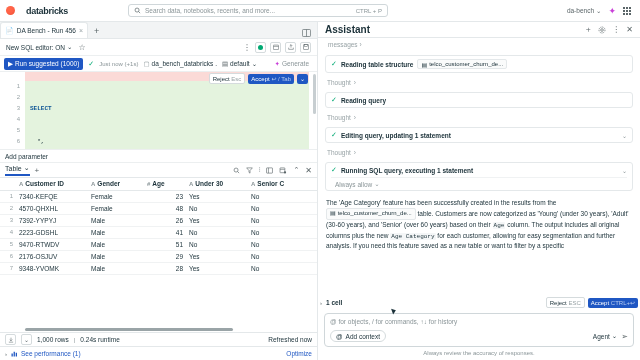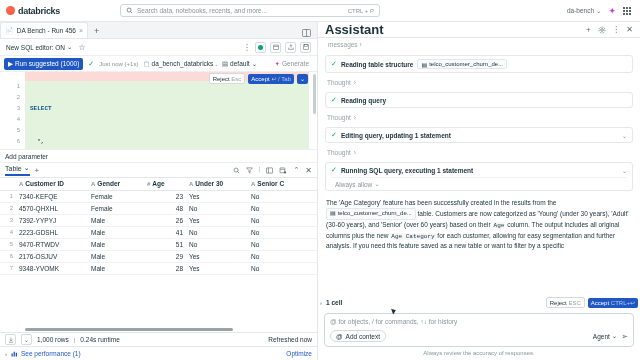--- a/index.html
+++ b/index.html
@@ -8,21 +8,21 @@
     font-family: "Liberation Sans", sans-serif;
     font-size: 7px;
     color: #1b3139;
     background: #fff;
   }
   .app { width:640px; height:360px; display:flex; flex-direction:column; }
 
   
   .topbar { height:22px; background:#fff; display:flex; align-items:center;
             padding:0 6px; border-bottom:1px solid #e4e8ea; flex:0 0 22px; }
-  .logo { display:flex; align-items:center; gap:3px; }
+  .logo { display:flex; align-items:center; gap:11px; }
   .logo-mark { width:9px; height:9px; border-radius:50%;
                background: radial-gradient(circle at 35% 30%, #ff6b4a 0%, #ff5f46 50%, #e8512f 100%); }
   .logo-text { font-size:9px; font-weight:bold; letter-spacing:-0.3px; color:#1b3139; }
   .gsearch { flex:0 0 260px; margin-left:60px; height:13px; border:1px solid #d0d7da;
              border-radius:3px; display:flex; align-items:center; padding:0 5px; gap:4px;
              background:#fff; }
   .gsearch .ph { color:#8a9598; font-size:6.5px; flex:1; }
   .gsearch .kbd { color:#8a9598; font-size:6px; }
   .topright { margin-left:auto; display:flex; align-items:center; gap:7px; padding-right:3px;}
   .acct { font-size:6.5px; color:#5a6568; display:flex; align-items:center; gap:2px; }
@@ -122,21 +122,21 @@
            align-items:center;justify-content:center;font-size:6px;color:#5a6568;}
   .refreshed { margin-left:auto; color:#1b3139; }
   .perfbar { height:14px; display:flex; align-items:center; gap:4px; padding:0 5px;
              border-top:1px solid #e4e8ea; font-size:6.5px; flex:0 0 14px;}
   .perflink { color:#1f57c3; display:flex; align-items:center; gap:3px;}
   .optimize { margin-left:auto; color:#1f57c3; }
 
   
   .ahead { height:16px; display:flex; align-items:center; padding:0 7px; gap:6px;
            border-bottom:1px solid #e4e8ea; flex:0 0 16px;}
-  .atitle { font-size:13px; font-weight:bold; }
+  .atitle { font-size:10px; font-weight:bold; }
   .aicons { margin-left:auto; display:flex; align-items:center; gap:6px; color:#5a6568; font-size:8px;}
   .athread { flex:1; overflow:hidden; min-height:0; padding:0 7px; }
   .msgline { font-size:6.5px; color:#98a3a6; padding:3px 0 4px 3px; }
   .stepcard { border:1px solid #e4e8ea; border-radius:3px; background:#fff;
               padding:3px 5px; display:flex; align-items:center; gap:4px; margin:3px 0; }
   .stepcard .lbl { font-size:6.5px; font-weight:bold; }
   .chip { border:1px solid #e4e8ea; border-radius:2px; padding:0.5px 3px; font-size:6px;
           color:#1b3139; display:inline-flex; align-items:center; gap:2px; background:#fafbfb;}
   .chev { margin-left:auto; color:#8a9598; font-size:6px; }
   .thought { font-size:6.5px; color:#98a3a6; padding:3px 2px; display:flex; align-items:center; gap:3px;}

